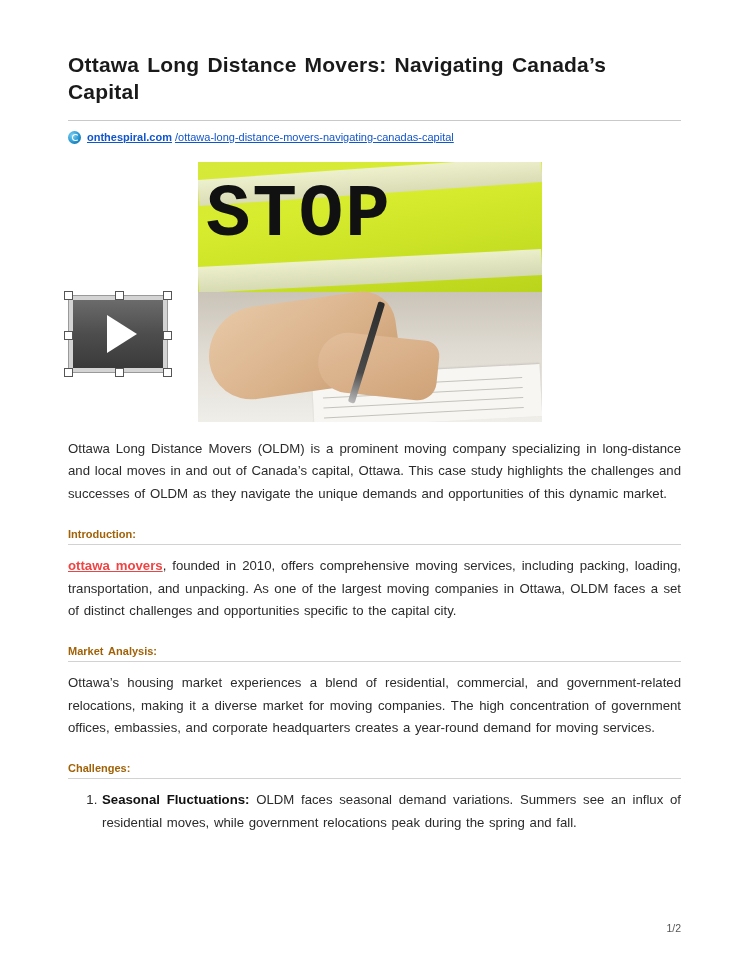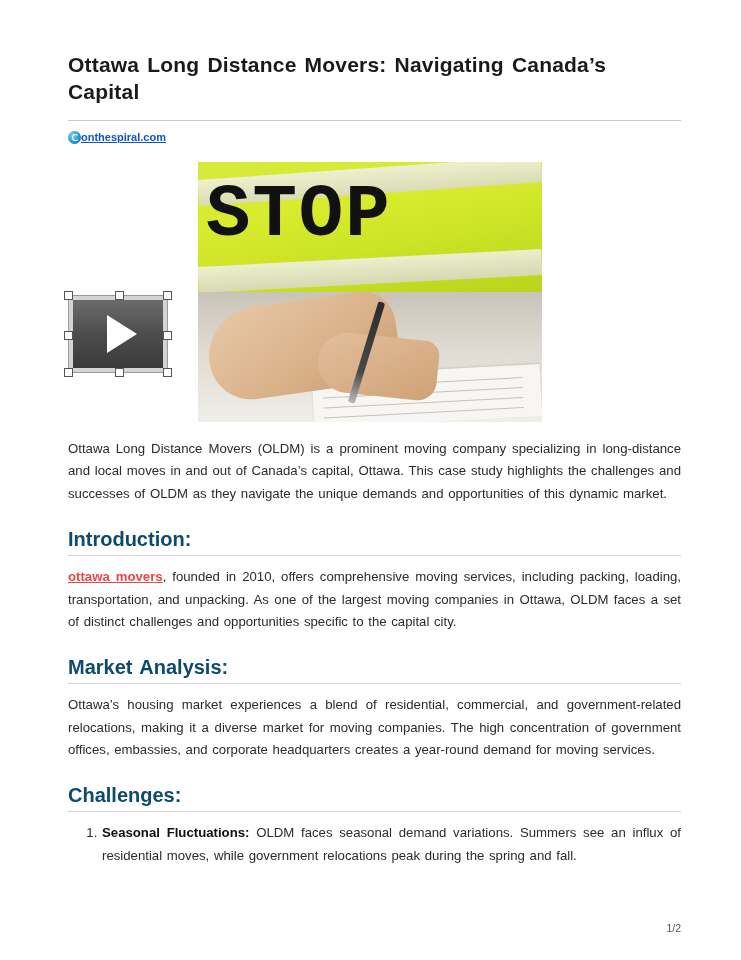--- a/index.html
+++ b/index.html
@@ -34,21 +34,21 @@
     word-spacing: 2px;
   }
   .url-rule {
     border: none;
     border-top: 1px solid #c9c9c9;
     margin: 0 0 10px 0;
   }
   .url-line {
     display: flex;
     align-items: center;
-    gap: 0;
+    gap: 6px;
     font-size: 11px;
     margin-bottom: 18px;
   }
   .favicon {
     width: 13px;
     height: 13px;
     border-radius: 50%;
     background: radial-gradient(circle at 35% 35%, #7fd4f5 0%, #1f8fcb 60%, #0d5e8f 100%);
     display: inline-block;
     flex: none;
@@ -196,23 +196,23 @@
   }
   p.body {
     font-size: 13.2px;
     line-height: 1.72;
     color: #2b2b2b;
     margin: 0 0 6px 0;
     text-align: justify;
     word-spacing: 1px;
   }
   h2.section {
-    font-size: 20px;
-    font-weight: bold;
-    color: #0c4a6e;
+    font-size: 11px;
+    font-weight: bold;
+    color: #a16207;
     margin: 22px 0 4px 0;
     word-spacing: 2px;
   }
   .section-rule {
     border: none;
     border-top: 1px solid #d2d2d2;
     margin: 0 0 10px 0;
   }
   a.inline-link {
     color: #ef4444;
@@ -247,20 +247,21 @@
 
 <div class="page">
 
   <h1 class="doc-title">Ottawa Long Distance Movers: Navigating Canada’s Capital</h1>
 
   <hr class="url-rule">
 
   <div class="url-line">
     <span class="favicon"></span>
     <span class="url-domain">onthespiral.com</span>
+    <span class="url-path">/ottawa-long-distance-movers-navigating-canadas-capital</span>
   </div>
 
   <div class="media-block">
 
     <div class="hero-img">
       <div class="hero-vest">
         <div class="stripe s1"></div>
         <div class="stripe s2"></div>
         <div class="hero-text">STOP</div>
       </div>

